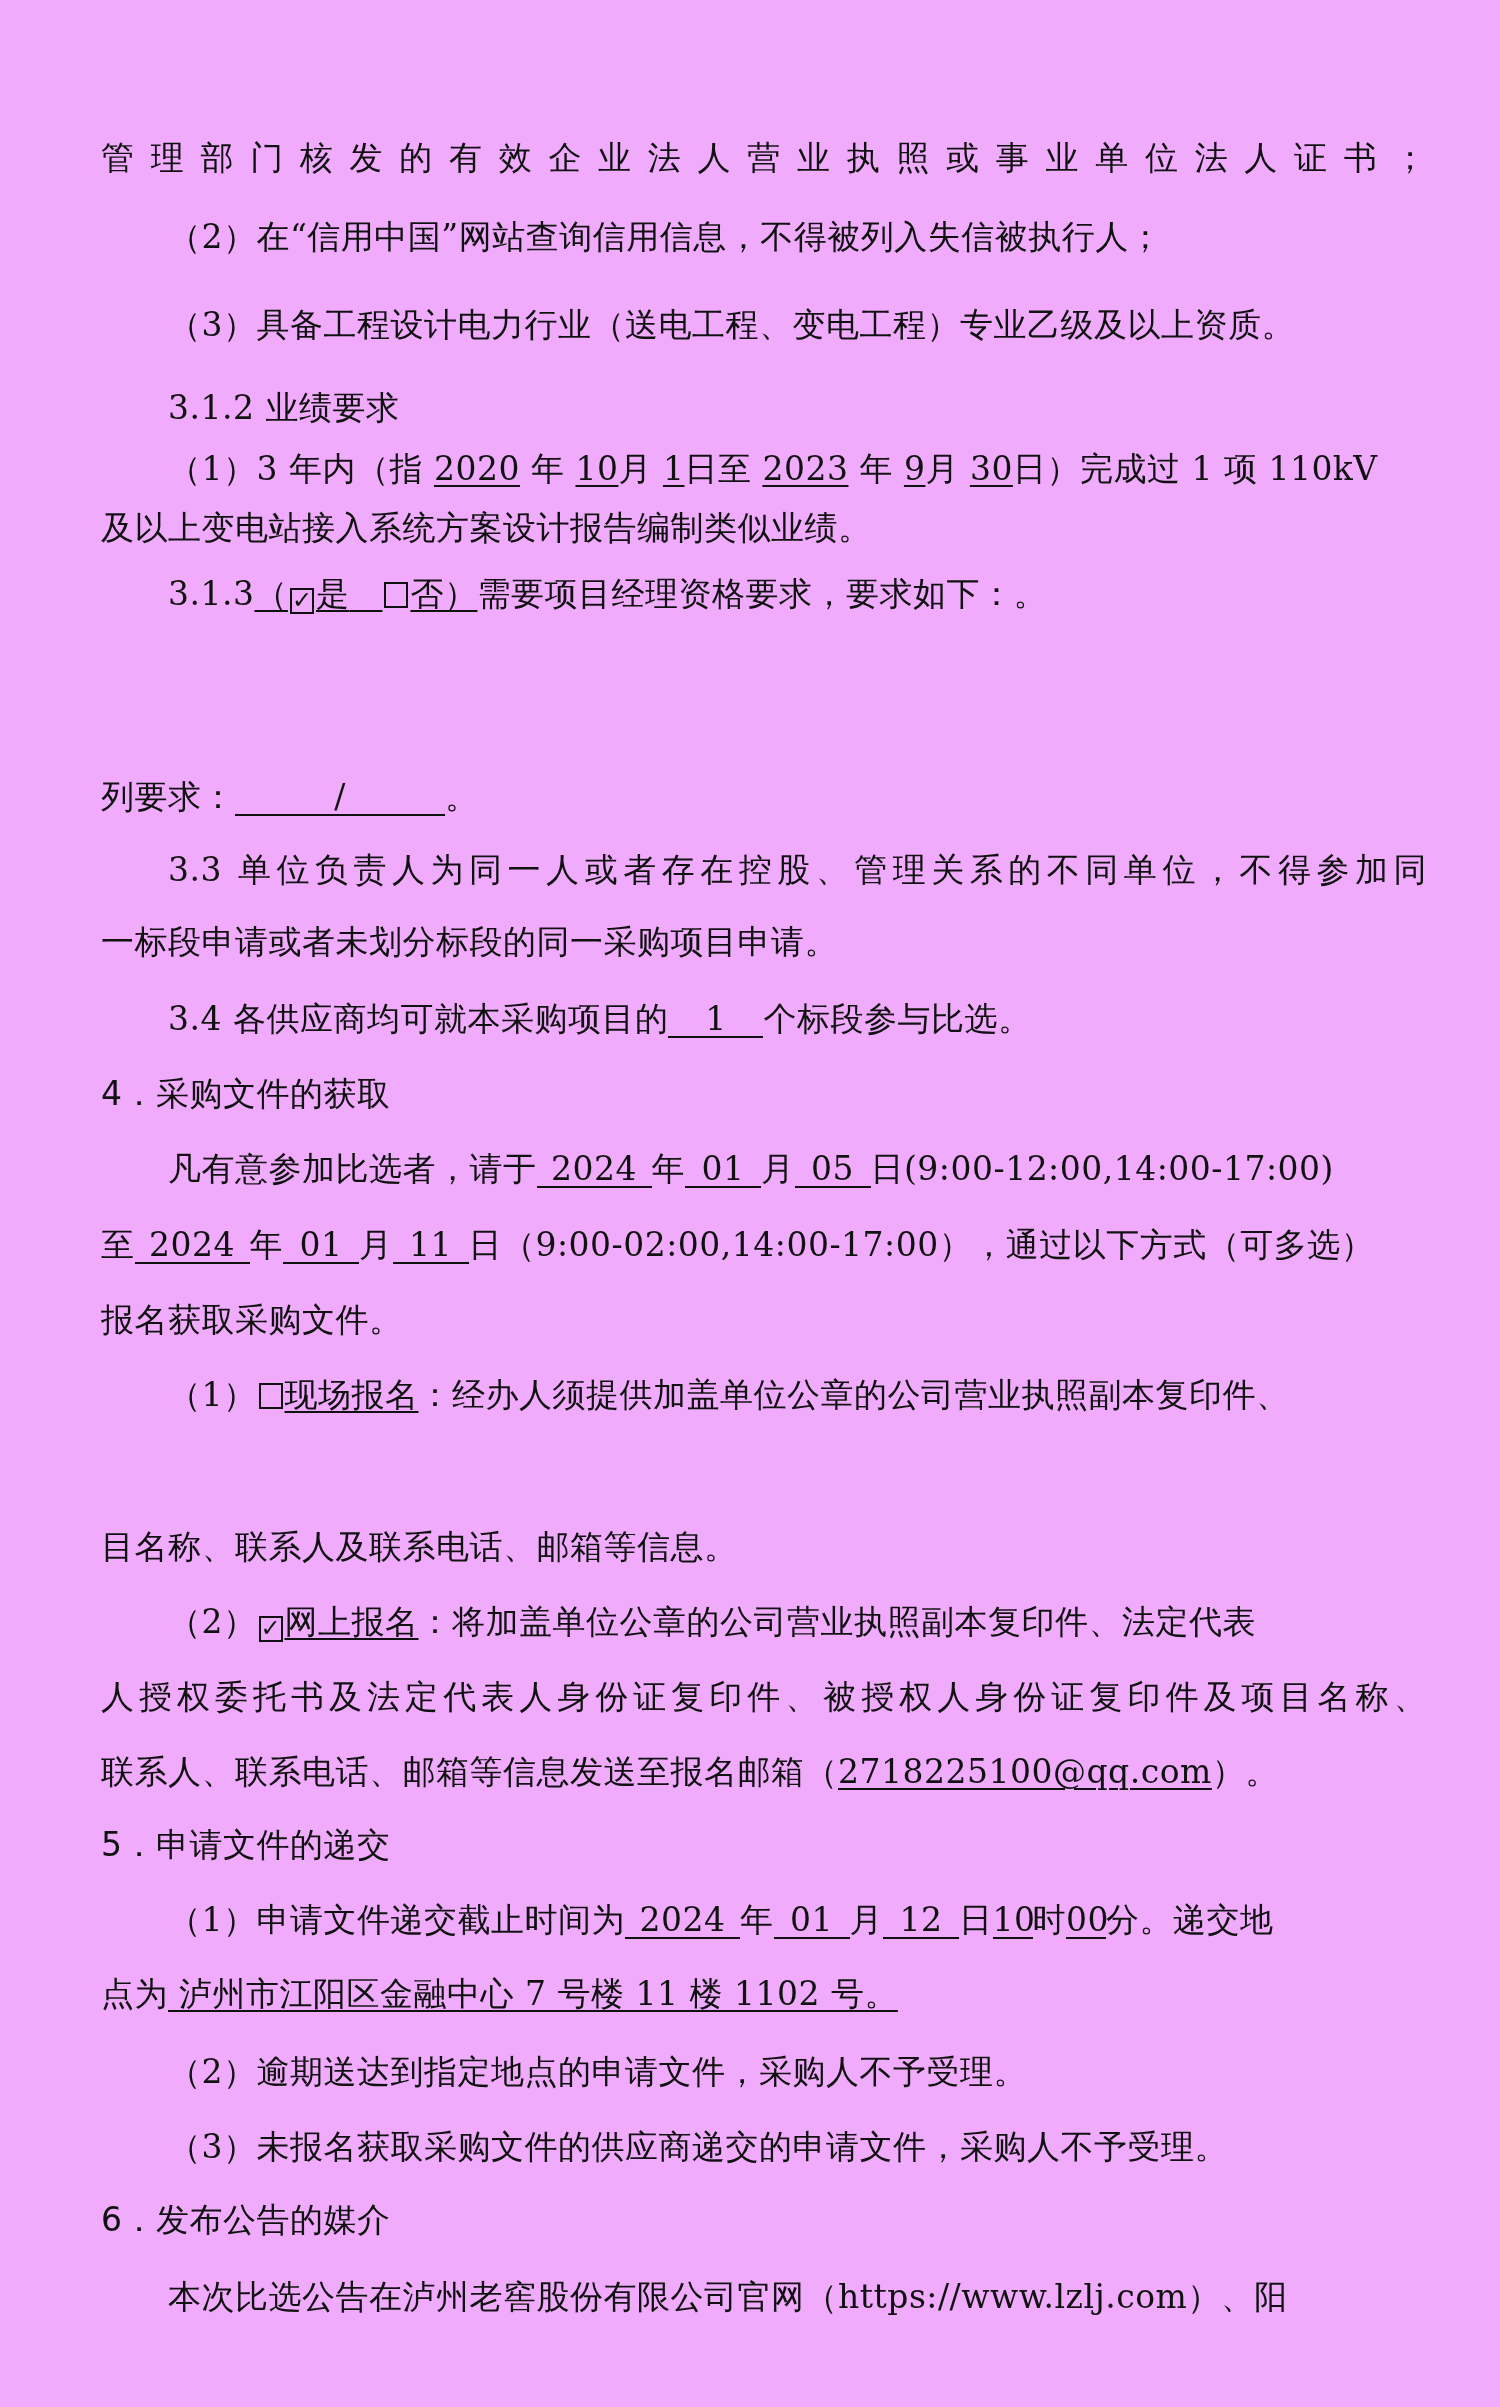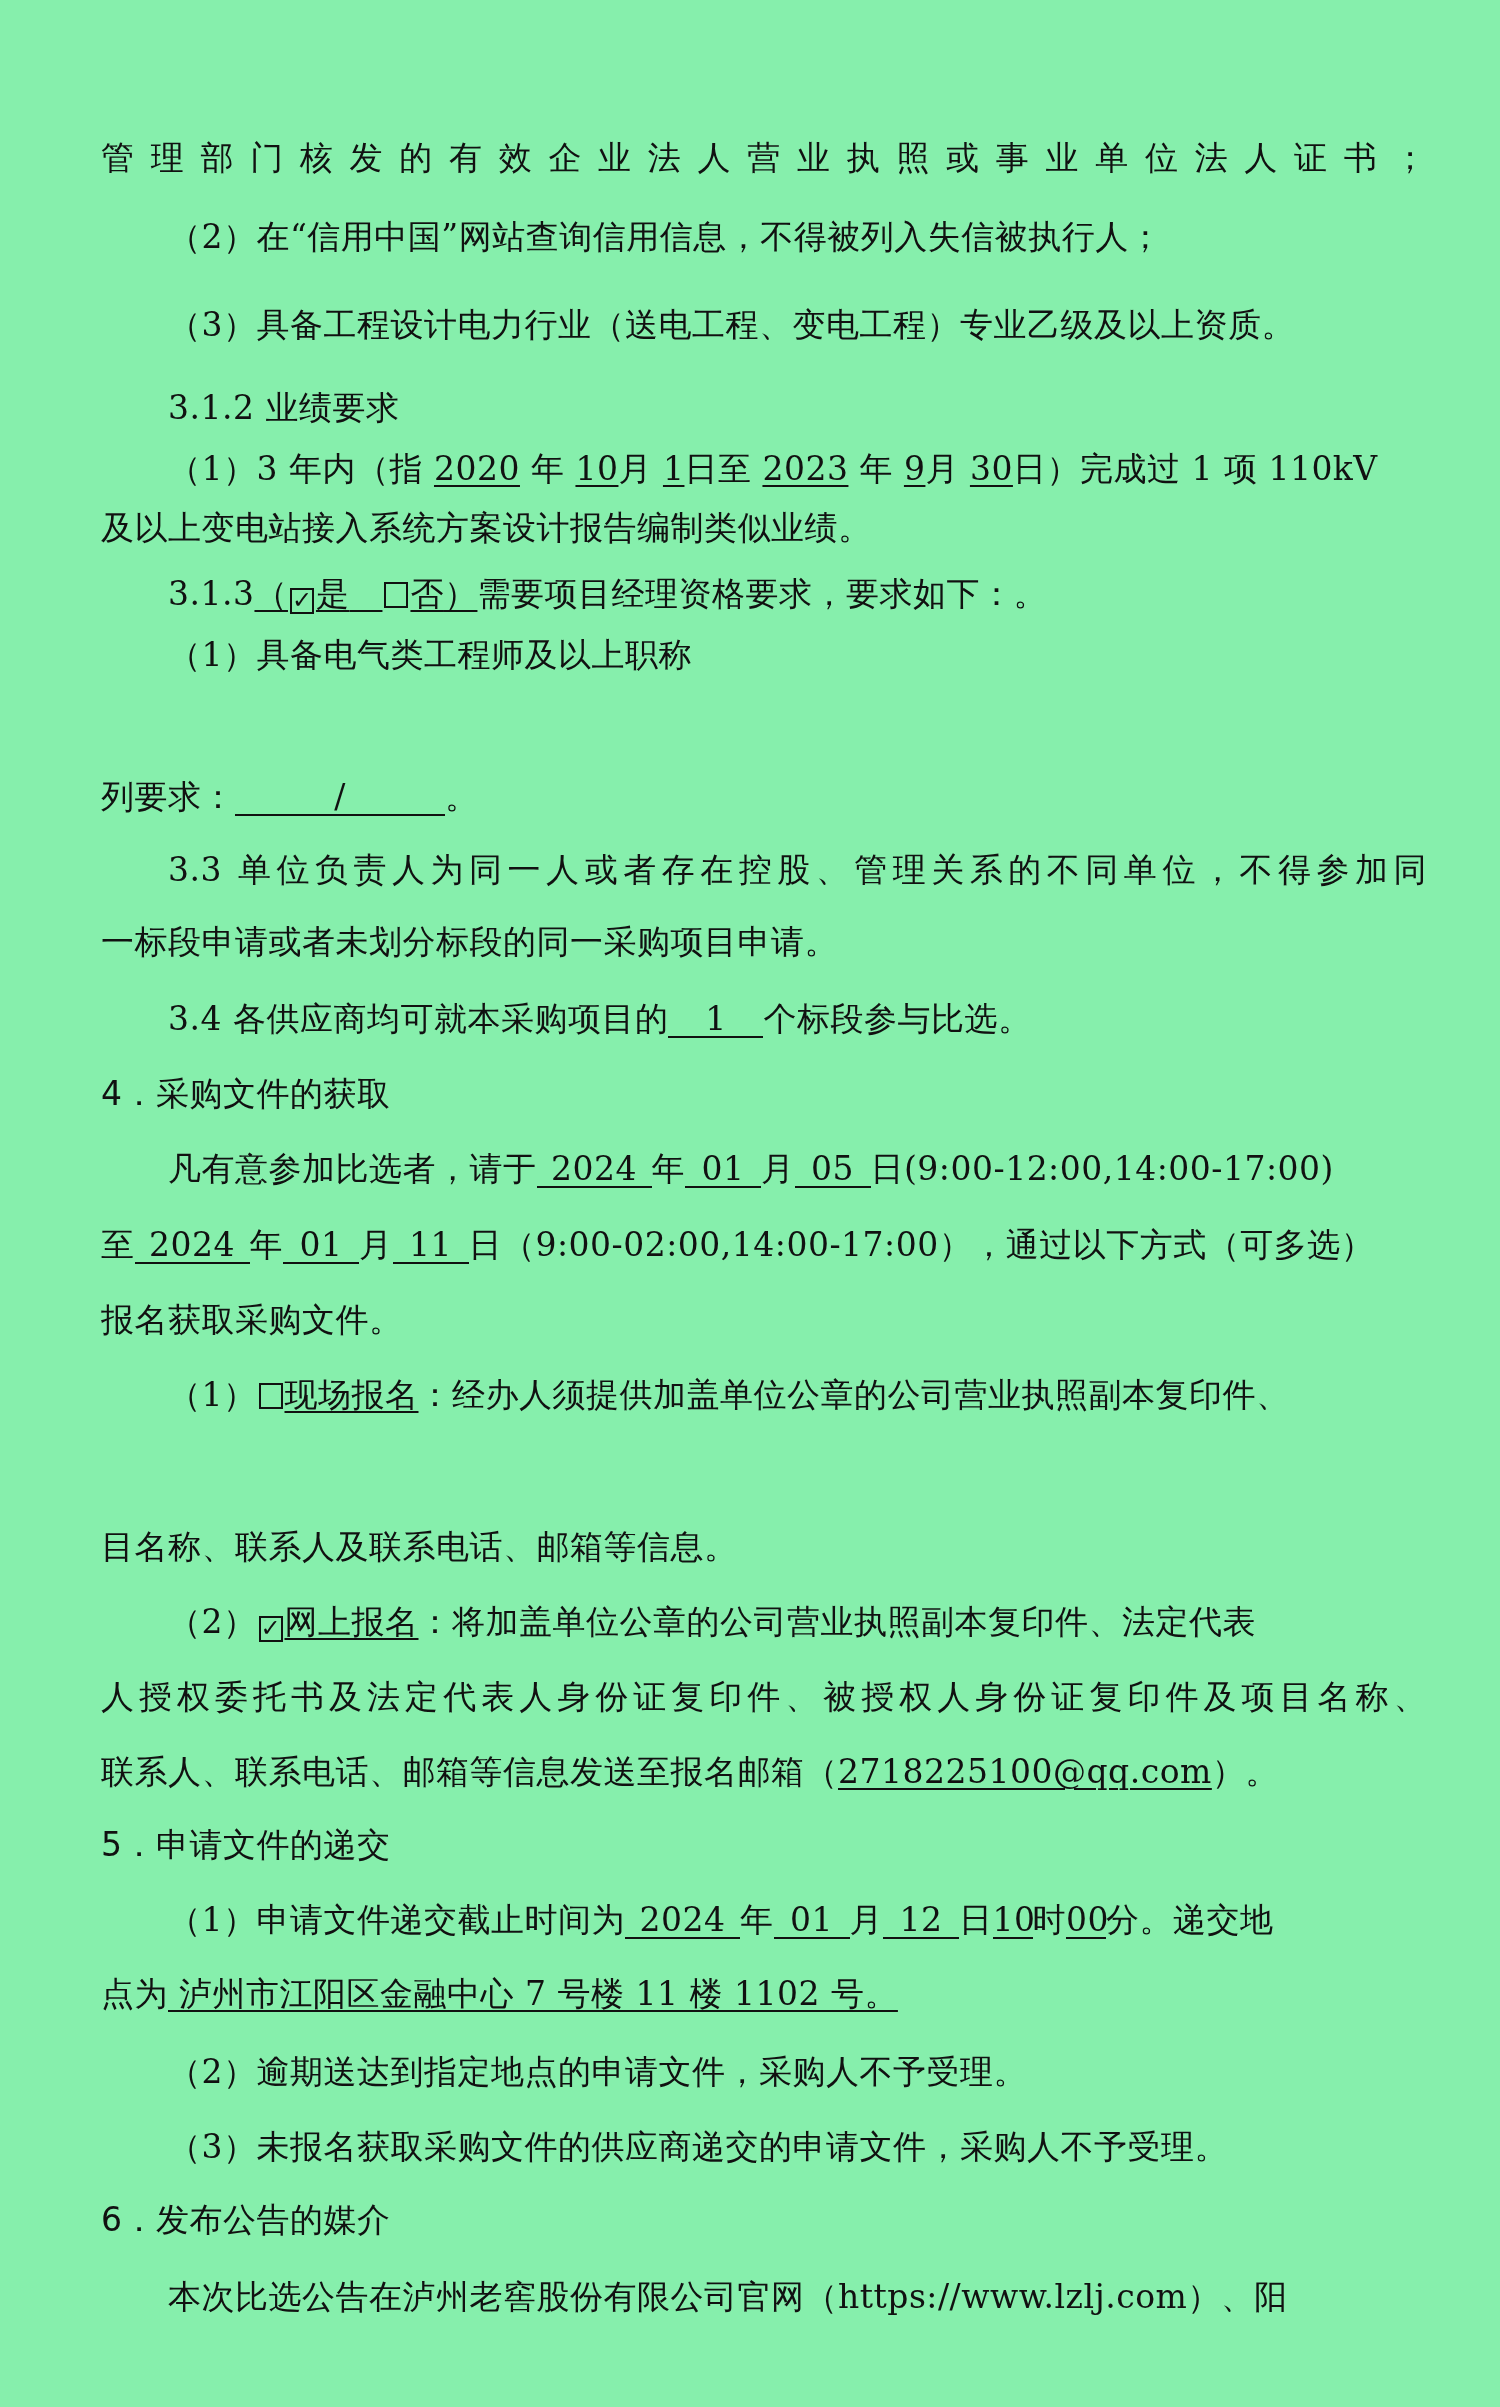--- a/index.html
+++ b/index.html
@@ -1,18 +1,18 @@
 <!DOCTYPE html>
 <html><head>
 <meta charset="utf-8">
 <style>
   html, body { margin: 0; padding: 0; background: #ffffff; }
   body { width: 1500px; height: 2407px; position: relative; overflow: hidden;
          font-family: "DejaVu Serif", "Liberation Serif", serif; color: #111; }
-  .page { position: absolute; left: 0; top: 0; width: 1500px; height: 2407px; background: #86efac; }
+  .page { position: absolute; left: 0; top: 0; width: 1500px; height: 2407px; background: #f0abfc; }
   .line { position: absolute; left: 101px; width: 1326px; font-size: 33px; line-height: 40px;
           white-space: nowrap; letter-spacing: 0.5px; }
   .indent { left: 168px; width: 1259px; }
   .justify { text-align: justify; text-align-last: justify; }
   .h { font-family: "DejaVu Sans", "Liberation Sans", sans-serif; font-weight: normal; }
   .u { text-decoration: underline; text-underline-offset: 5px; text-decoration-thickness: 2px; }
   .blank { display: inline-block; text-align: center; border-bottom: 2px solid #111; line-height: 34px; }
   .cb { display: inline-block; width: 24px; height: 26px; border: 2px solid #111; box-sizing: border-box;
         vertical-align: -3px; margin: 0 2px; font-size: 24px; line-height: 20px; text-align: center;
         font-family: "DejaVu Sans", sans-serif; font-weight: bold; }
@@ -28,21 +28,20 @@
   <div class="line indent" style="top:388px">3.1.2 业绩要求</div>
 
   <div class="line indent" style="top:449px">
     <span>（1）3 年内（指 </span><span class="u">2020</span><span> 年 </span><span class="u">10</span><span>月 </span><span class="u">1</span><span>日至 </span><span class="u">2023</span><span> 年 </span><span class="u">9</span><span>月 </span><span class="u">30</span><span>日）完成过 1 项 110kV</span>
   </div>
   <div class="line" style="top:508px">及以上变电站接入系统方案设计报告编制类似业绩。</div>
 
   <div class="line indent" style="top:574px">
     <span>3.1.3</span><span class="u"><span>（</span><span class="cb">✓</span><span>是</span>&nbsp;&nbsp;&nbsp;<span class="cb"></span><span>否</span><span>）</span></span><span>需要项目经理资格要求，要求如下：。</span>
   </div>
-  <div class="line indent" style="top:635px">（1）具备电气类工程师及以上职称</div>
 
   <div class="line" style="top:777px">
     <span>列要求：</span><span class="blank" style="width:210px">/</span><span>。</span>
   </div>
 
   <div class="line indent justify" style="top:850px">3.3 单位负责人为同一人或者存在控股、管理关系的不同单位，不得参加同</div>
   <div class="line" style="top:922px">一标段申请或者未划分标段的同一采购项目申请。</div>
 
   <div class="line indent" style="top:999px">
     <span>3.4  各供应商均可就本采购项目的</span><span class="blank" style="width:95px">1</span><span>个标段参与比选。</span>

